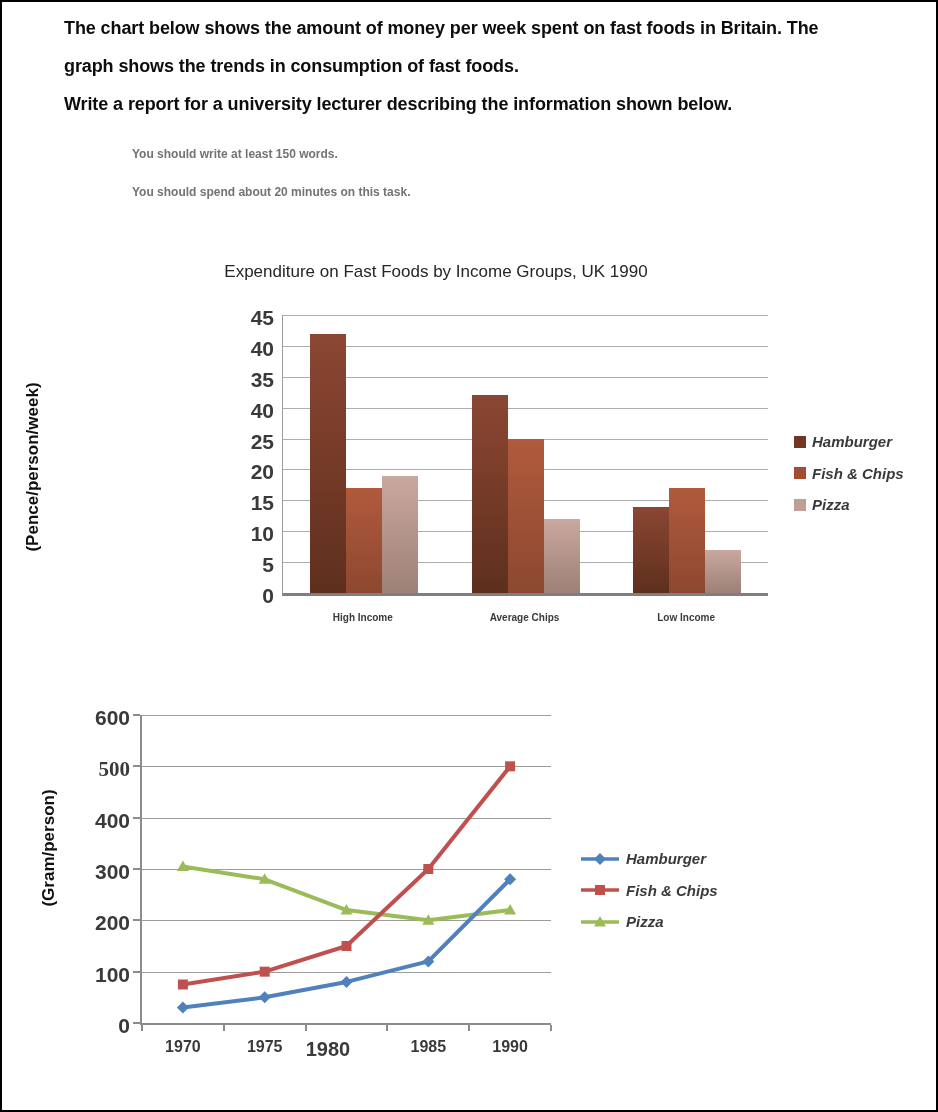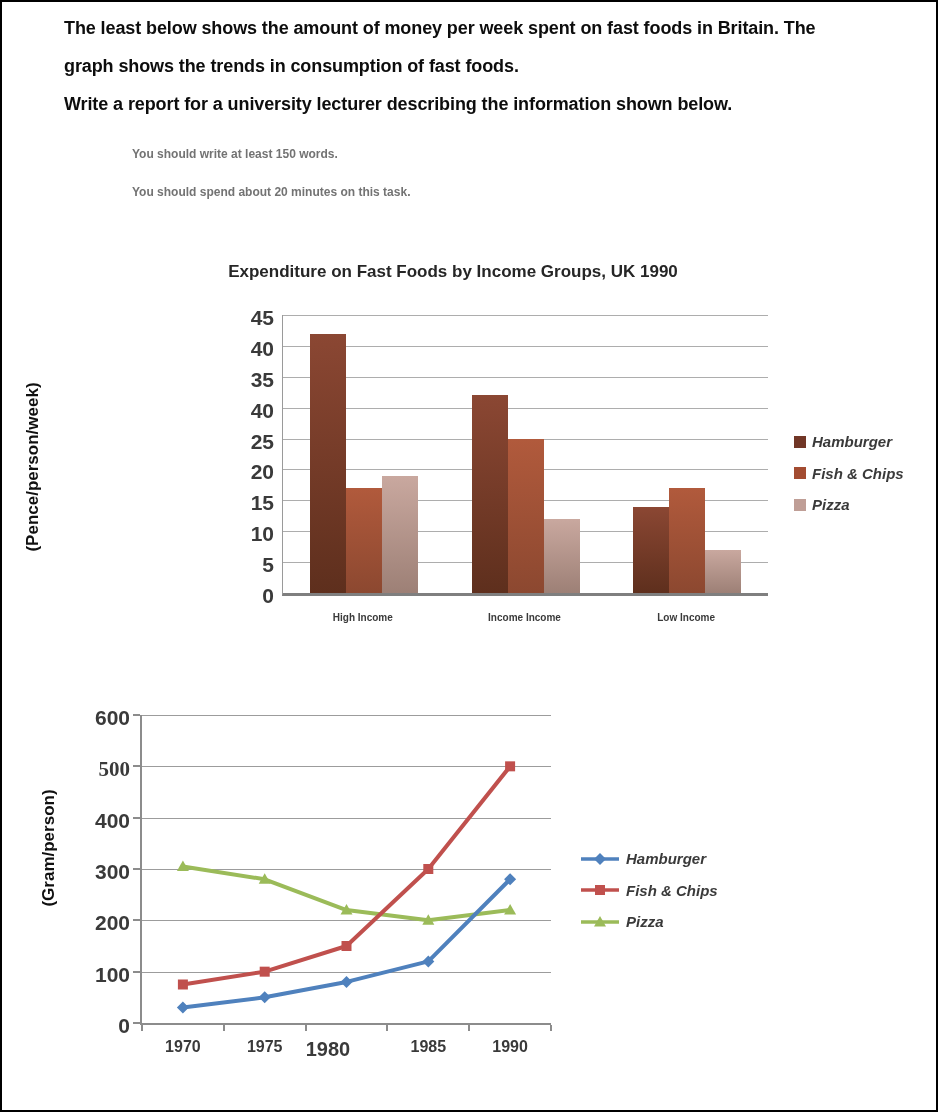--- a/index.html
+++ b/index.html
@@ -6,22 +6,22 @@
   .page{
     position:relative;width:938px;height:1112px;background:#ffffff;
     border:2px solid #000;box-sizing:border-box;overflow:hidden;
     font-family:"Liberation Sans",sans-serif;
   }
   .p-line{position:absolute;left:62px;font-weight:bold;font-size:18px;color:#0d0d0d;white-space:nowrap;letter-spacing:-0.1px;}
   .l1{top:16px}.l2{top:54px}.l3{top:92px}
   .instr{position:absolute;left:130px;font-weight:bold;font-size:12px;color:#737373;white-space:nowrap;}
   .i1{top:145px}.i2{top:183px}
 
-  .chart-title{position:absolute;left:451px;top:260px;transform:translateX(-50%);
-    font-size:17px;font-weight:bold;color:#262626;white-space:nowrap;}
+  .chart-title{position:absolute;left:434px;top:260px;transform:translateX(-50%);
+    font-size:17px;font-weight:normal;color:#262626;white-space:nowrap;}
   .v-label{position:absolute;transform:translate(-50%,-50%) rotate(-90deg);
     font-size:17px;font-weight:bold;color:#101010;white-space:nowrap;}
 
   #bar-plot{position:absolute;left:280px;top:313px;width:485px;height:278px;
     border-left:1px solid #9a9a9a;border-bottom:3px solid #7f7f7f;}
   #line-plot{position:absolute;left:138px;top:713px;width:409px;height:308px;
     border-left:2px solid #8c8c8c;border-bottom:2px solid #8c8c8c;}
 
   .hgrid{position:absolute;left:0;right:0;height:1px;background:#adadad;}
   .bar{position:absolute;}
@@ -33,21 +33,21 @@
   .leg-sq{width:12px;height:12px;display:inline-block;}
   .tickmark{position:absolute;background:#8c8c8c;}
   svg.plot{position:absolute;left:0;top:0;overflow:visible;}
 </style>
 </head>
 <body>
 
 <div class="page">
 
   <div>
-    <div class="p-line l1">The least below shows the amount of money per week spent on fast foods in Britain. The</div>
+    <div class="p-line l1">The chart below shows the amount of money per week spent on fast foods in Britain. The</div>
     <div class="p-line l2">graph shows the trends in consumption of fast foods.</div>
     <div class="p-line l3">Write a report for a university lecturer describing the information shown below.</div>
   </div>
   <div class="instr i1">You should write at least 150 words.</div>
   <div class="instr i2">You should spend about 20 minutes on this task.</div>
 
   <div>
     <div class="chart-title">Expenditure on Fast Foods by Income Groups, UK 1990</div>
     <div class="v-label" style="left:31px;top:465px">(Pence/person/week)</div>
     <div id="bar-yticks">
@@ -77,21 +77,21 @@
         <div class="bar" style="left: 98.8333px; top: 160.622px; width: 36px; height: 117.378px; background: linear-gradient(rgb(201, 168, 159), rgb(157, 128, 118));"></div>
         <div class="bar" style="left: 188.5px; top: 80.3111px; width: 36px; height: 197.689px; background: linear-gradient(rgb(139, 71, 51), rgb(94, 47, 29));"></div>
         <div class="bar" style="left: 224.5px; top: 123.556px; width: 36px; height: 154.444px; background: linear-gradient(rgb(177, 90, 60), rgb(140, 72, 48));"></div>
         <div class="bar" style="left: 260.5px; top: 203.867px; width: 36px; height: 74.1333px; background: linear-gradient(rgb(201, 168, 159), rgb(157, 128, 118));"></div>
         <div class="bar" style="left: 350.167px; top: 191.511px; width: 36px; height: 86.4889px; background: linear-gradient(rgb(139, 71, 51), rgb(94, 47, 29));"></div>
         <div class="bar" style="left: 386.167px; top: 172.978px; width: 36px; height: 105.022px; background: linear-gradient(rgb(177, 90, 60), rgb(140, 72, 48));"></div>
         <div class="bar" style="left: 422.167px; top: 234.756px; width: 36px; height: 43.2444px; background: linear-gradient(rgb(201, 168, 159), rgb(157, 128, 118));"></div>
       </div>
     <div id="bar-xlabels">
         <div class="xlab" style="left: 360.833px; top: 610px;">High Income</div>
-        <div class="xlab" style="left: 522.5px; top: 610px;">Income Income</div>
+        <div class="xlab" style="left: 522.5px; top: 610px;">Average Chips</div>
         <div class="xlab" style="left: 684.167px; top: 610px;">Low Income</div>
       </div>
     <div id="bar-legend">
         <div class="leg-item" style="left: 792px; top: 431px;">
           <span class="leg-sq" style="background: rgb(113, 54, 38);"></span>
           <span>Hamburger</span>
         </div>
         <div class="leg-item" style="left: 792px; top: 462.5px;">
           <span class="leg-sq" style="background: rgb(163, 76, 49);"></span>
           <span>Fish &amp; Chips</span>

